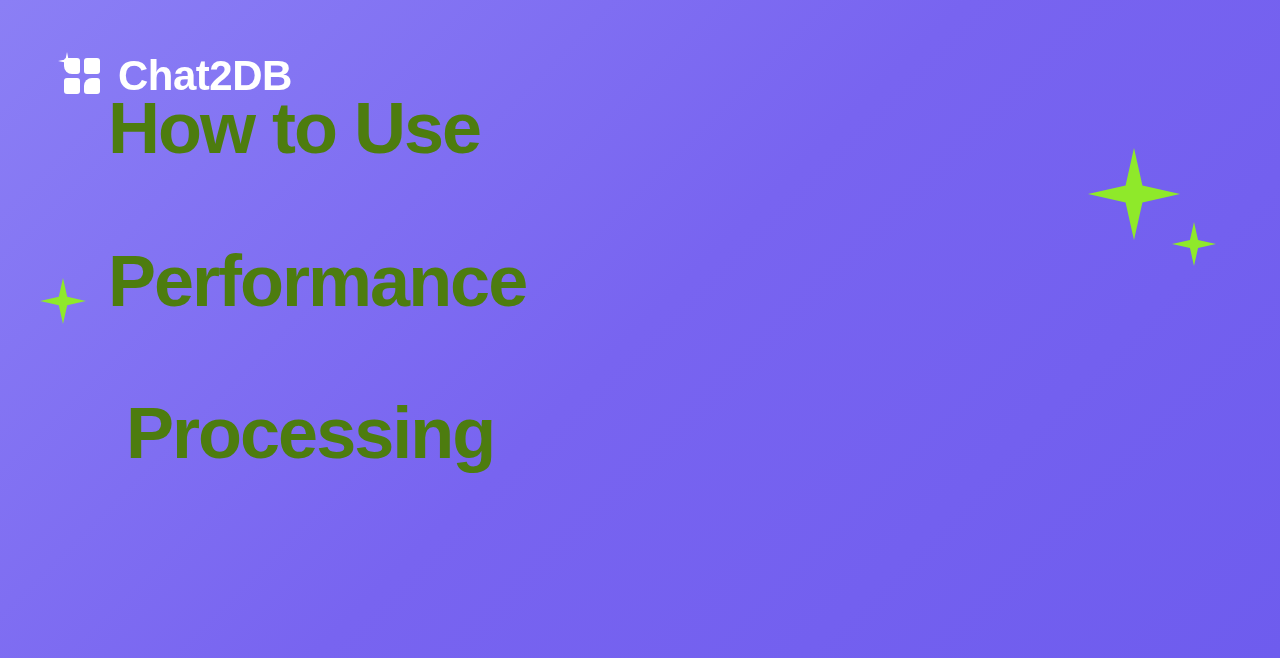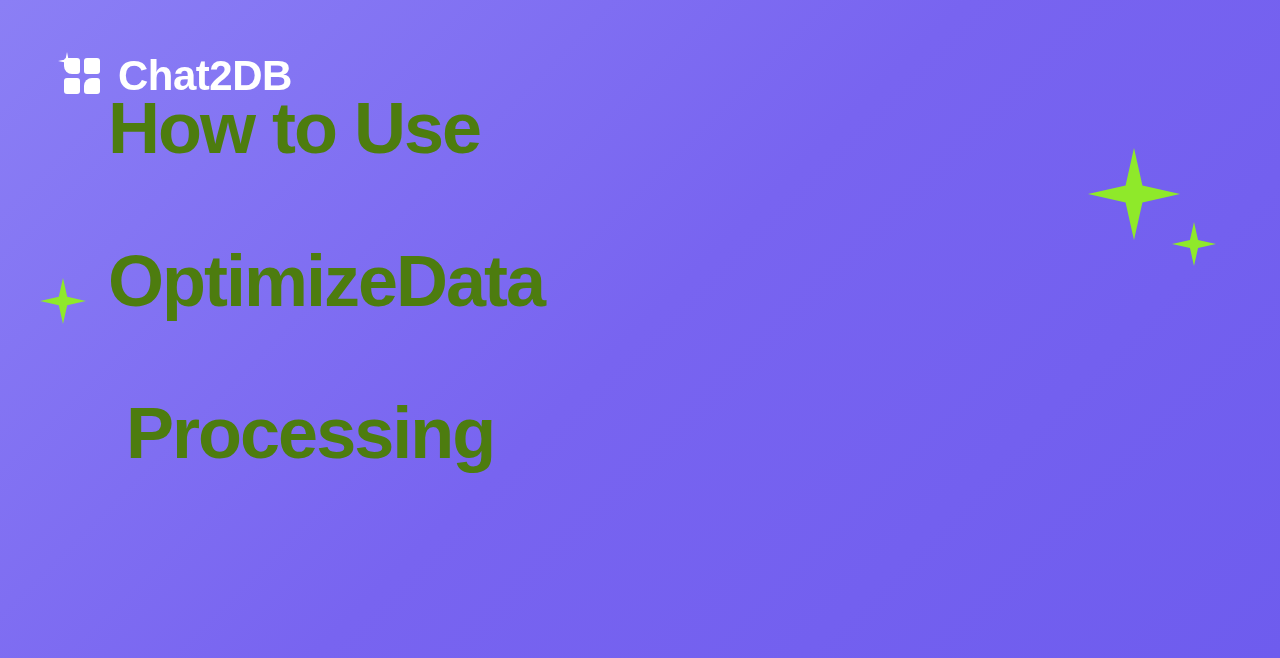--- a/index.html
+++ b/index.html
@@ -91,21 +91,21 @@
     <div class="logo-square"></div>
     <div class="logo-square"></div>
     <div class="logo-square br"></div>
   </div>
   <div class="logo-text">Chat2DB</div>
 </div>
 
 <div class="headline">
   &nbsp;<span>How to Use</span><br>
   <br>
-  &nbsp;<span>OptimizeData</span><br>
+  &nbsp;<span>Performance</span><br>
   &nbsp;&nbsp;<br>
   &nbsp;&nbsp;<span>Processing</span>
 </div>
 
 <svg class="sparkle sparkle-left" width="46" height="46" viewBox="0 0 24 24">
   <path d="M12 0 L14.2 9.8 L24 12 L14.2 14.2 L12 24 L9.8 14.2 L0 12 L9.8 9.8 Z" fill="#8fe92a"></path>
 </svg>
 
 <svg class="sparkle sparkle-right-big" width="92" height="92" viewBox="0 0 24 24">
   <path d="M12 0 L14.2 9.8 L24 12 L14.2 14.2 L12 24 L9.8 14.2 L0 12 L9.8 9.8 Z" fill="#8fe92a"></path>

